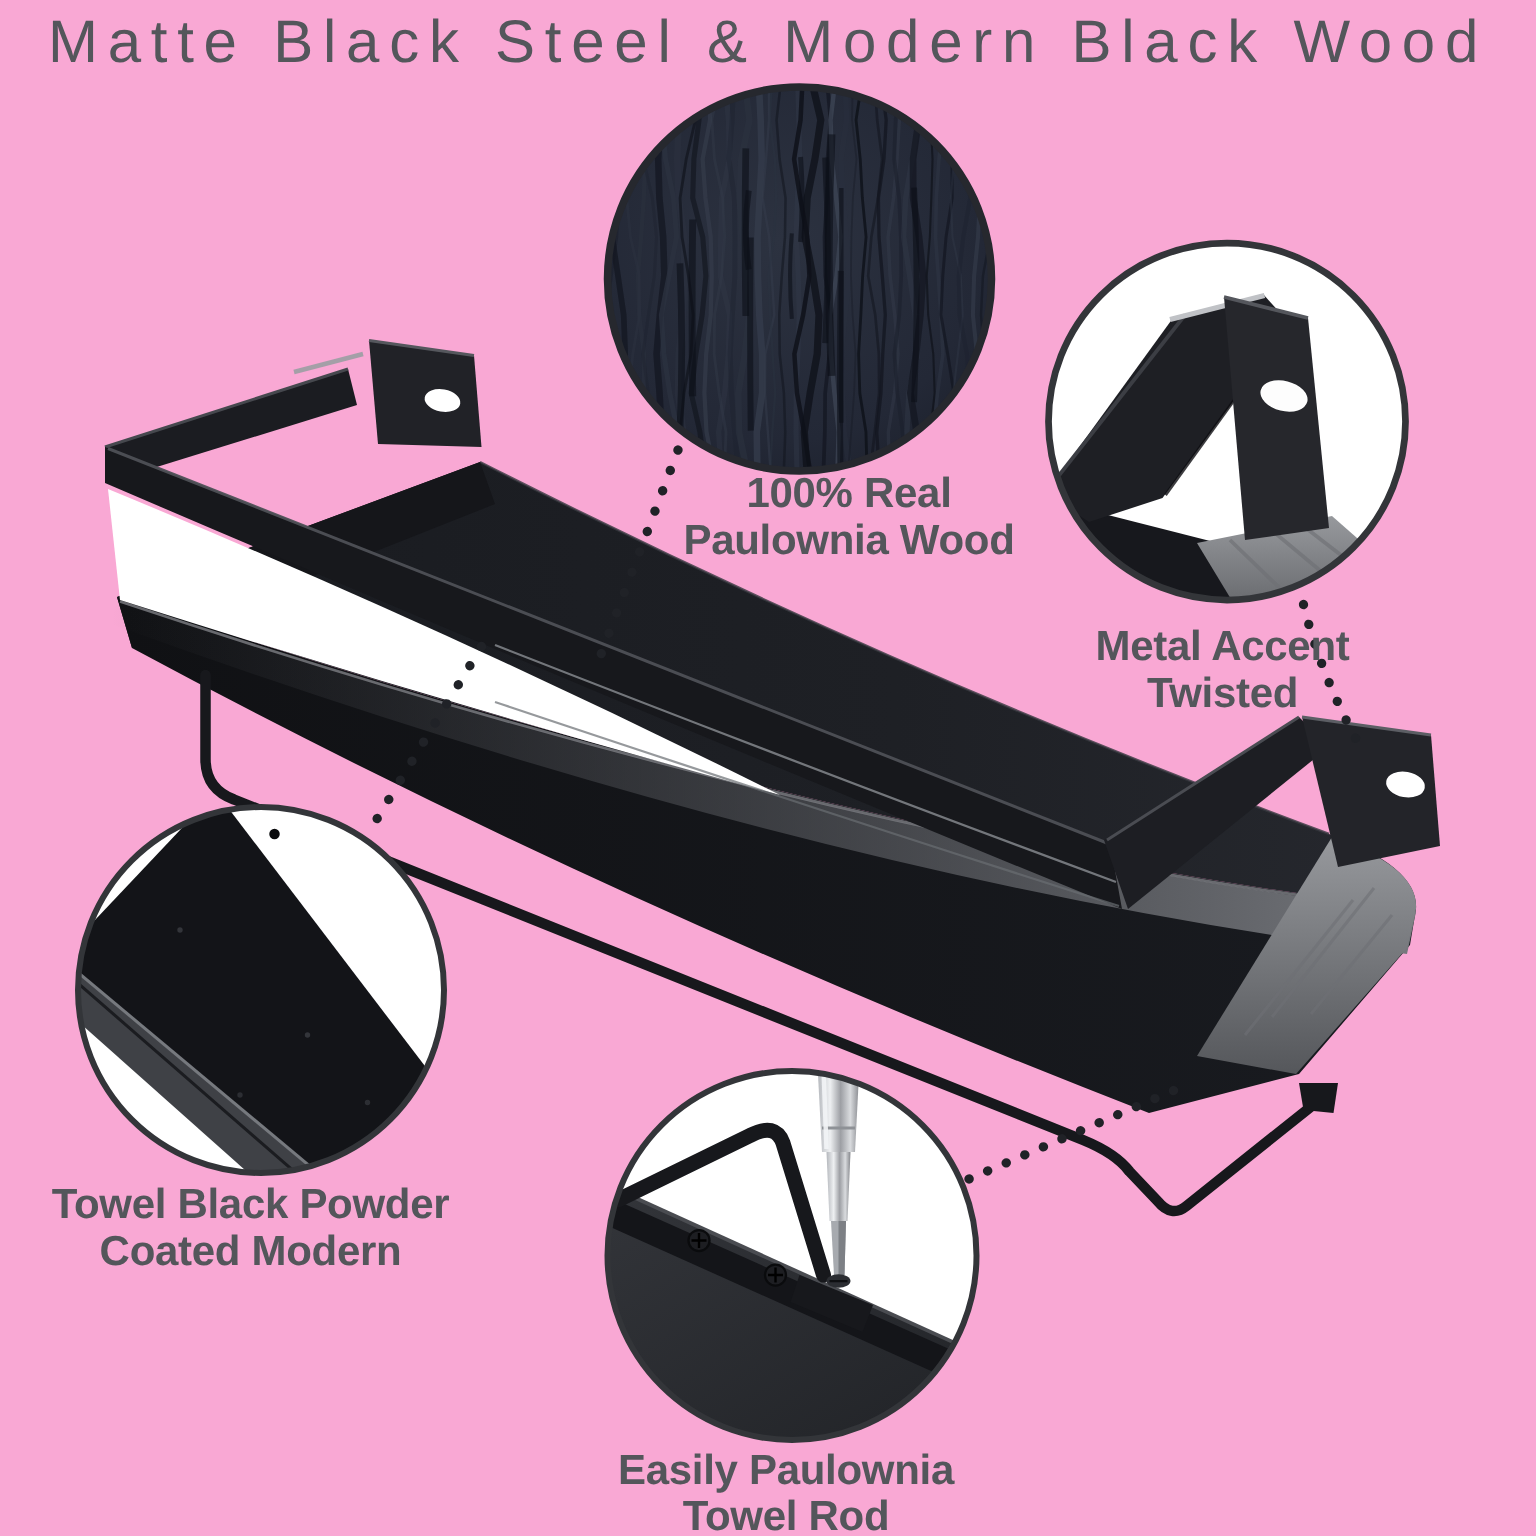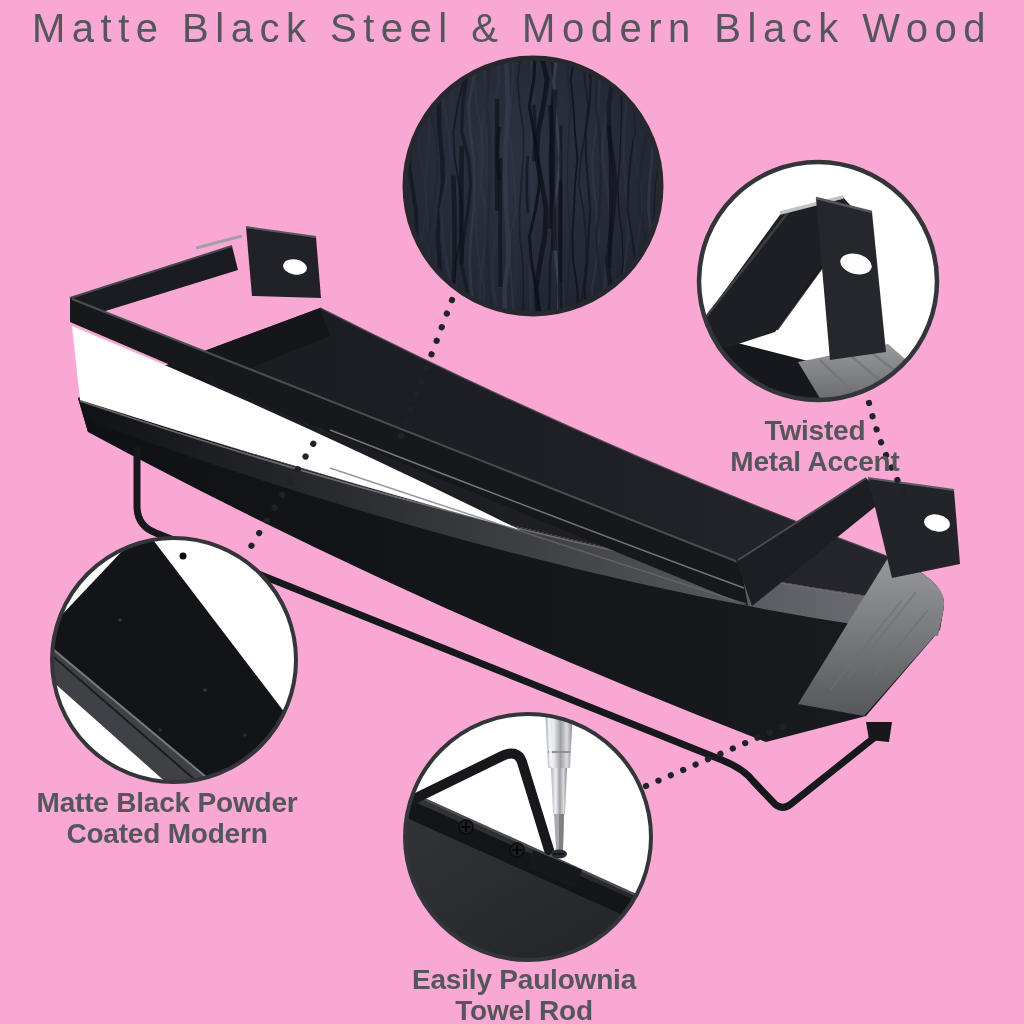--- a/index.html
+++ b/index.html
@@ -251,28 +251,32 @@
           <ellipse cx="559" cy="854" rx="8" ry="4.5" fill="#2b2d32"></ellipse>
           <path d="M 553,854 L 565,854" stroke="#0e0f12" stroke-width="1.5"></path>
         </g>
       </g>
       <circle cx="528" cy="837" r="123" fill="none" stroke="#333539" stroke-width="4"></circle>
     </g>
   </svg>
 
   <div class="title">Matte Black Steel &amp; Modern Black Wood</div>
 
+  <div class="callout-label" id="label-wood">
+    <span>100% Real</span>
+    <span>Paulownia Wood</span>
+  </div>
 
   <div class="callout-label" id="label-twisted">
+    <span>Metal Accent</span>
     <span>Twisted</span>
-    <span>Metal Accent</span>
   </div>
 
   <div class="callout-label" id="label-metal">
-    <span>Matte Black Powder</span>
+    <span>Towel Black Powder</span>
     <span>Coated Modern</span>
   </div>
 
   <div class="callout-label" id="label-rod">
     <span>Easily Paulownia</span>
     <span>Towel Rod</span>
   </div>
 
 </div>
 

